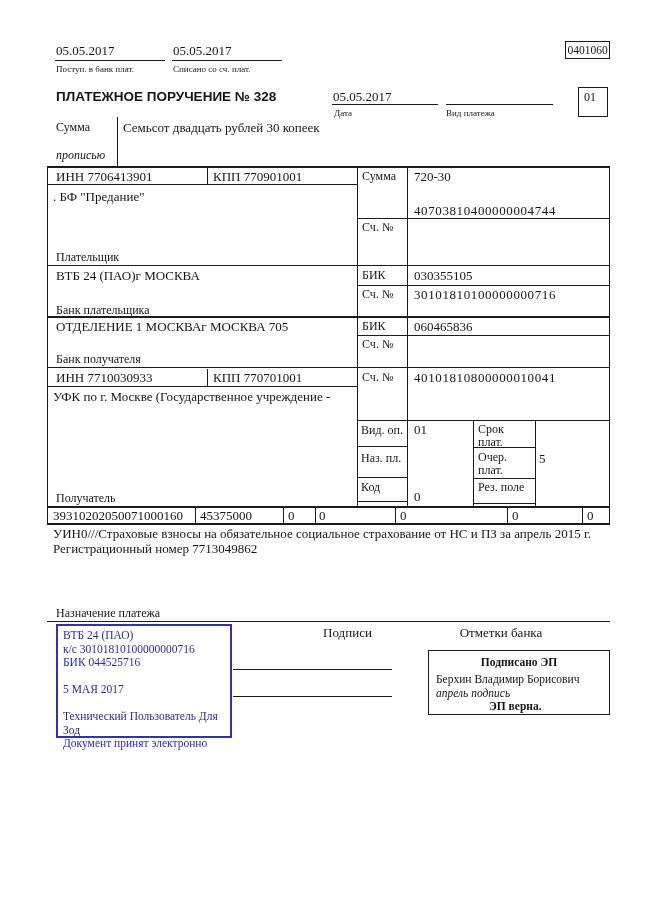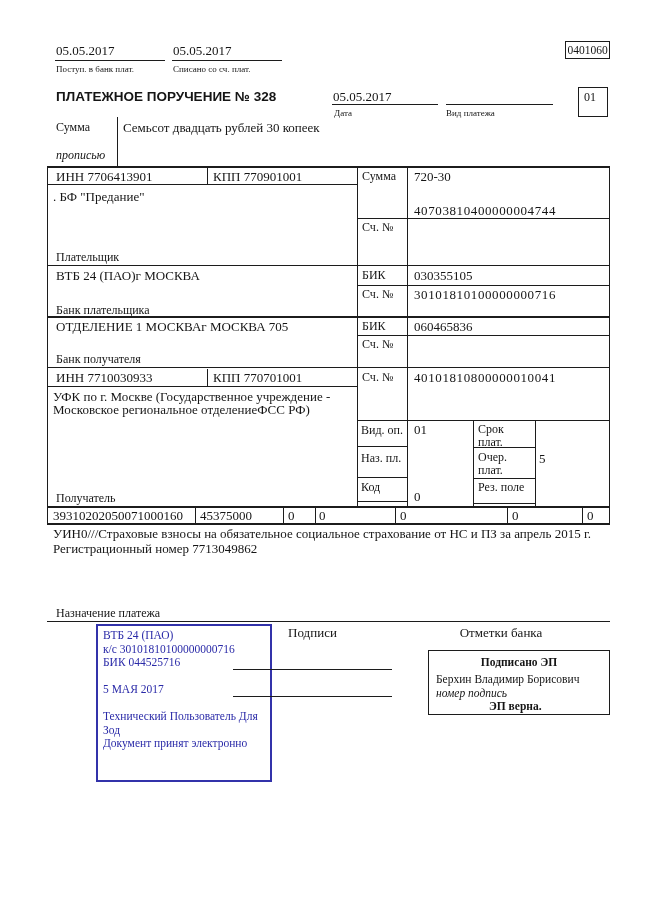--- a/index.html
+++ b/index.html
@@ -108,21 +108,20 @@
   <div class="abs t12" style="left:362px;top:320px;">БИК</div>
   <div class="abs t13" style="left:414px;top:320px;">060465836</div>
   <div class="abs t12" style="left:362px;top:338px;">Сч. №</div>
   <div class="abs t12" style="left:56px;top:353px;">Банк получателя</div>
 
   <div class="abs t13" style="left:56px;top:371px;">ИНН 7710030933</div>
   <div class="abs t13" style="left:213px;top:371px;">КПП 770701001</div>
   <div class="abs t12" style="left:362px;top:371px;">Сч. №</div>
   <div class="abs t13 num" style="left:414px;top:371px;">40101810800000010041</div>
   <div class="abs t13" style="left:53px;top:390px;">УФК по г. Москве (Государственное учреждение -</div>
-  <div class="abs t13" style="left:53px;top:403px;">Московское региональное отделениеФСС РФ)</div>
 
   <div class="abs t12" style="left:361px;top:424px;">Вид. оп.</div>
   <div class="abs t13" style="left:414px;top:423px;">01</div>
   <div class="abs t12" style="left:478px;top:423px;width:50px;">Срок плат.</div>
   <div class="abs t12" style="left:361px;top:452px;">Наз. пл.</div>
   <div class="abs t12" style="left:478px;top:451px;width:50px;">Очер. плат.</div>
   <div class="abs t13" style="left:539px;top:452px;">5</div>
   <div class="abs t12" style="left:361px;top:481px;">Код</div>
   <div class="abs t12" style="left:478px;top:481px;width:54px;">Рез. поле</div>
   <div class="abs t13" style="left:414px;top:490px;">0</div>
@@ -134,38 +133,38 @@
   <div class="abs t13" style="left:319px;top:509px;">0</div>
   <div class="abs t13" style="left:400px;top:509px;">0</div>
   <div class="abs t13" style="left:512px;top:509px;">0</div>
   <div class="abs t13" style="left:587px;top:509px;">0</div>
 
   <div class="abs t13" style="left:53px;top:527px;">УИН0///Страховые взносы на обязательное социальное страхование от НС и ПЗ за апрель 2015 г.</div>
   <div class="abs t13" style="left:53px;top:542px;">Регистрационный номер 7713049862</div>
   <div class="abs t12" style="left:56px;top:607px;">Назначение платежа</div>
   <div class="hl" style="left:47px;top:621px;width:563px;"></div>
 
-  <div class="bluebox" style="left:56px;top:624px;width:176px;height:158px;margin-left:40px;">
+  <div class="bluebox" style="left:56px;top:624px;width:176px;height:114px;">
     <div>ВТБ 24 (ПАО)</div>
     <div>к/с 30101810100000000716</div>
     <div>БИК 044525716</div>
     <div></div>
     <div>5 МАЯ 2017</div>
     <div></div>
     <div>Технический Пользователь Для</div>
     <div>Зод</div>
     <div>Документ принят электронно</div>
   </div>
 
-  <div class="abs t13 ctr" style="left:233px;top:626px;width:159px;">Подписи</div>
+  <div class="abs t13 ctr" style="left:233px;top:626px;width:159px;padding-left:35px;">Подписи</div>
   <div class="abs t13 ctr" style="left:392px;top:626px;width:218px;">Отметки банка</div>
 
   <div class="hl" style="left:233px;top:669px;width:159px;"></div>
   <div class="hl" style="left:233px;top:696px;width:159px;"></div>
 
   <div class="box" style="left:428px;top:650px;width:182px;height:65px;">
     <div class="abs b t11 ctr" style="left:0;top:5px;width:100%;">Подписано ЭП</div>
     <div class="abs t11" style="left:7px;top:22px;">Берхин Владимир Борисович</div>
-    <div class="abs t11 i" style="left:7px;top:36px;">номер подпись</div>
+    <div class="abs t11 i" style="left:7px;top:36px;">апрель подпись</div>
     <div class="abs t11 b" style="left:60px;top:49px;">ЭП верна.</div>
   </div>
 
 </div>
 
 </body></html>

